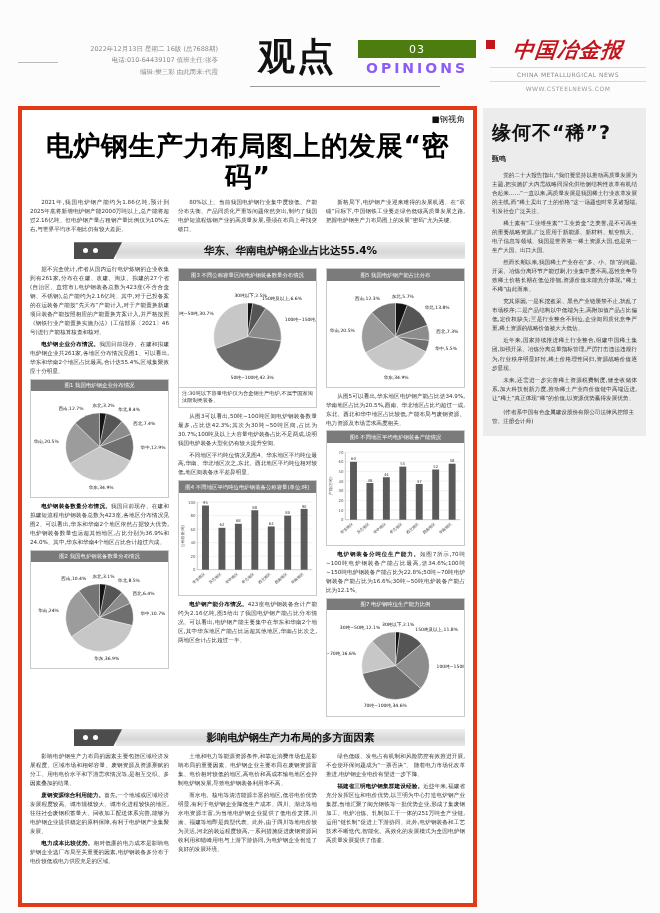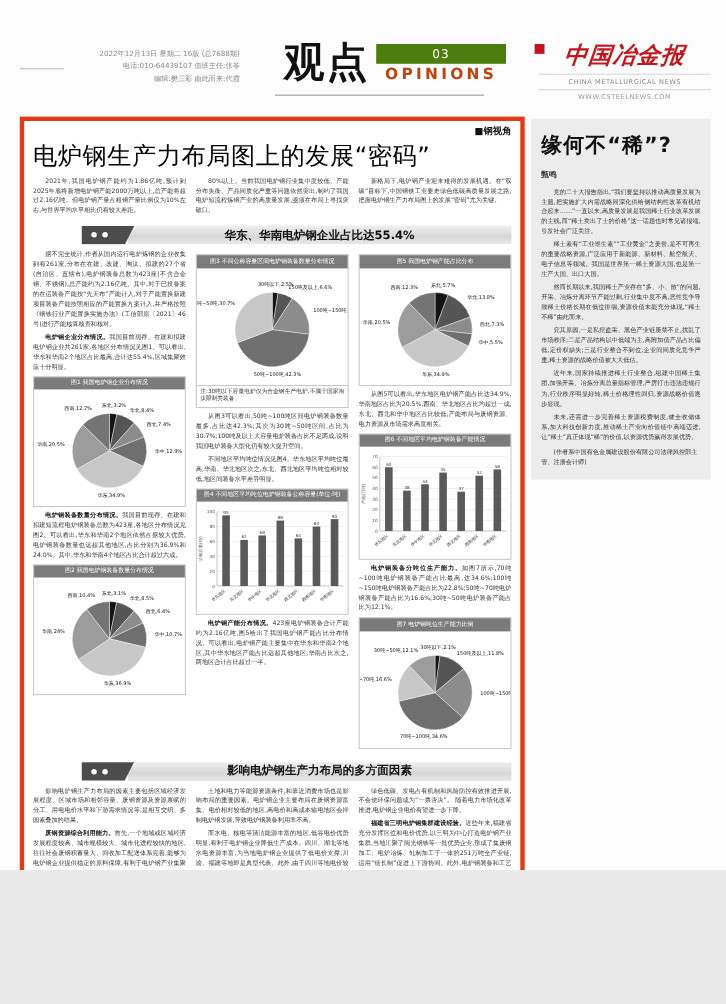--- a/index.html
+++ b/index.html
@@ -1,42 +1,42 @@
 <!DOCTYPE html>
 <html><head>
 <meta charset="utf-8">
 <style>
   html,body{margin:0;padding:0;background:#e9e9e9;}
-  .page{position:relative;width:660px;height:791px;background:#fcfcfc;margin:0 auto;
+  .page{position:relative;width:660px;height:913px;background:#fcfcfc;margin:0 auto;
         font-family:"DejaVu Sans","Liberation Sans",sans-serif;overflow:hidden;color:#222;}
 
   
   .issue-info{position:absolute;left:28px;top:44px;width:190px;text-align:right;
               font-size:6.5px;color:#8a8a8a;line-height:1.75;}
   .issue-rule{position:absolute;left:18px;top:62px;width:40px;height:1px;background:#bbb;}
-  .section-block{position:absolute;left:258px;top:38px;display:flex;align-items:flex-start;gap:6px;}
+  .section-block{position:absolute;left:258px;top:38px;display:flex;align-items:flex-start;gap:22px;}
   .section-cn{font-size:37px;font-weight:900;letter-spacing:2px;color:#111;line-height:1;}
   .section-right{display:flex;flex-direction:column;align-items:center;margin-top:2px;}
   .page-no-box{width:118px;height:18px;background:#4d7c0f;color:#fff;font-size:11px;
                display:flex;align-items:center;justify-content:center;letter-spacing:1px;}
-  .section-en{font-size:14px;font-weight:800;letter-spacing:3px;color:#c2410c;margin-top:2px;}
+  .section-en{font-size:14px;font-weight:800;letter-spacing:3px;color:#8b5cf6;margin-top:2px;}
   .section-underline{position:absolute;left:250px;top:86px;width:190px;height:1px;background:#999;}
   .brand{position:absolute;right:14px;top:36px;width:156px;text-align:center;}
   .brand-mark{position:absolute;left:-4px;top:4px;width:9px;height:9px;background:#c3161c;}
   .brand-cn{font-size:21px;font-weight:900;color:#c3161c;font-style:italic;letter-spacing:1px;
             transform:skewX(-6deg);}
   .brand-en{font-size:6px;color:#8a8a8a;letter-spacing:.5px;margin-top:3px;border-top:1px solid #d8d8d8;padding-top:3px;}
   .brand-url{font-size:6px;color:#9a9a9a;letter-spacing:.5px;margin-top:3px;border-top:1px solid #d8d8d8;padding-top:3px;}
 
   
   .main-article{position:absolute;left:18px;top:106px;width:459px;height:801px;
                 border:4px solid #e23a16;background:#fff;box-sizing:border-box;
                 padding:4px 8px 6px 8px;overflow:hidden;}
-  .kicker{text-align:right;font-size:8.5px;font-weight:700;color:#111;}
-  .headline{font-size:22px;font-weight:400;text-align:left;letter-spacing:.5px;
+  .kicker{text-align:right;font-size:8.5px;font-weight:400;color:#111;}
+  .headline{font-size:27px;font-weight:700;text-align:center;letter-spacing:.5px;
             color:#000;margin:4px 0 6px 0;line-height:1.15;}
   .byline{font-size:7px;color:#555;margin:0 0 6px 58px;}
   .intro{display:flex;gap:9px;}
   .intro .icol{flex:1;font-size:5.6px;line-height:1.62;text-align:justify;color:#333;text-indent:2em;}
 
   .banner{display:flex;align-items:center;margin:8px 0 6px 0;height:17px;padding-left:44px;}
   .banner-tag{width:48px;height:17px;background:#4c4c4c;display:flex;align-items:center;gap:5px;
               padding-left:9px;box-sizing:border-box;
               clip-path:polygon(0 0,100% 0,82% 100%,0 100%);}
   .banner-tag .dot{width:5px;height:5px;border-radius:50%;background:#fff;}

